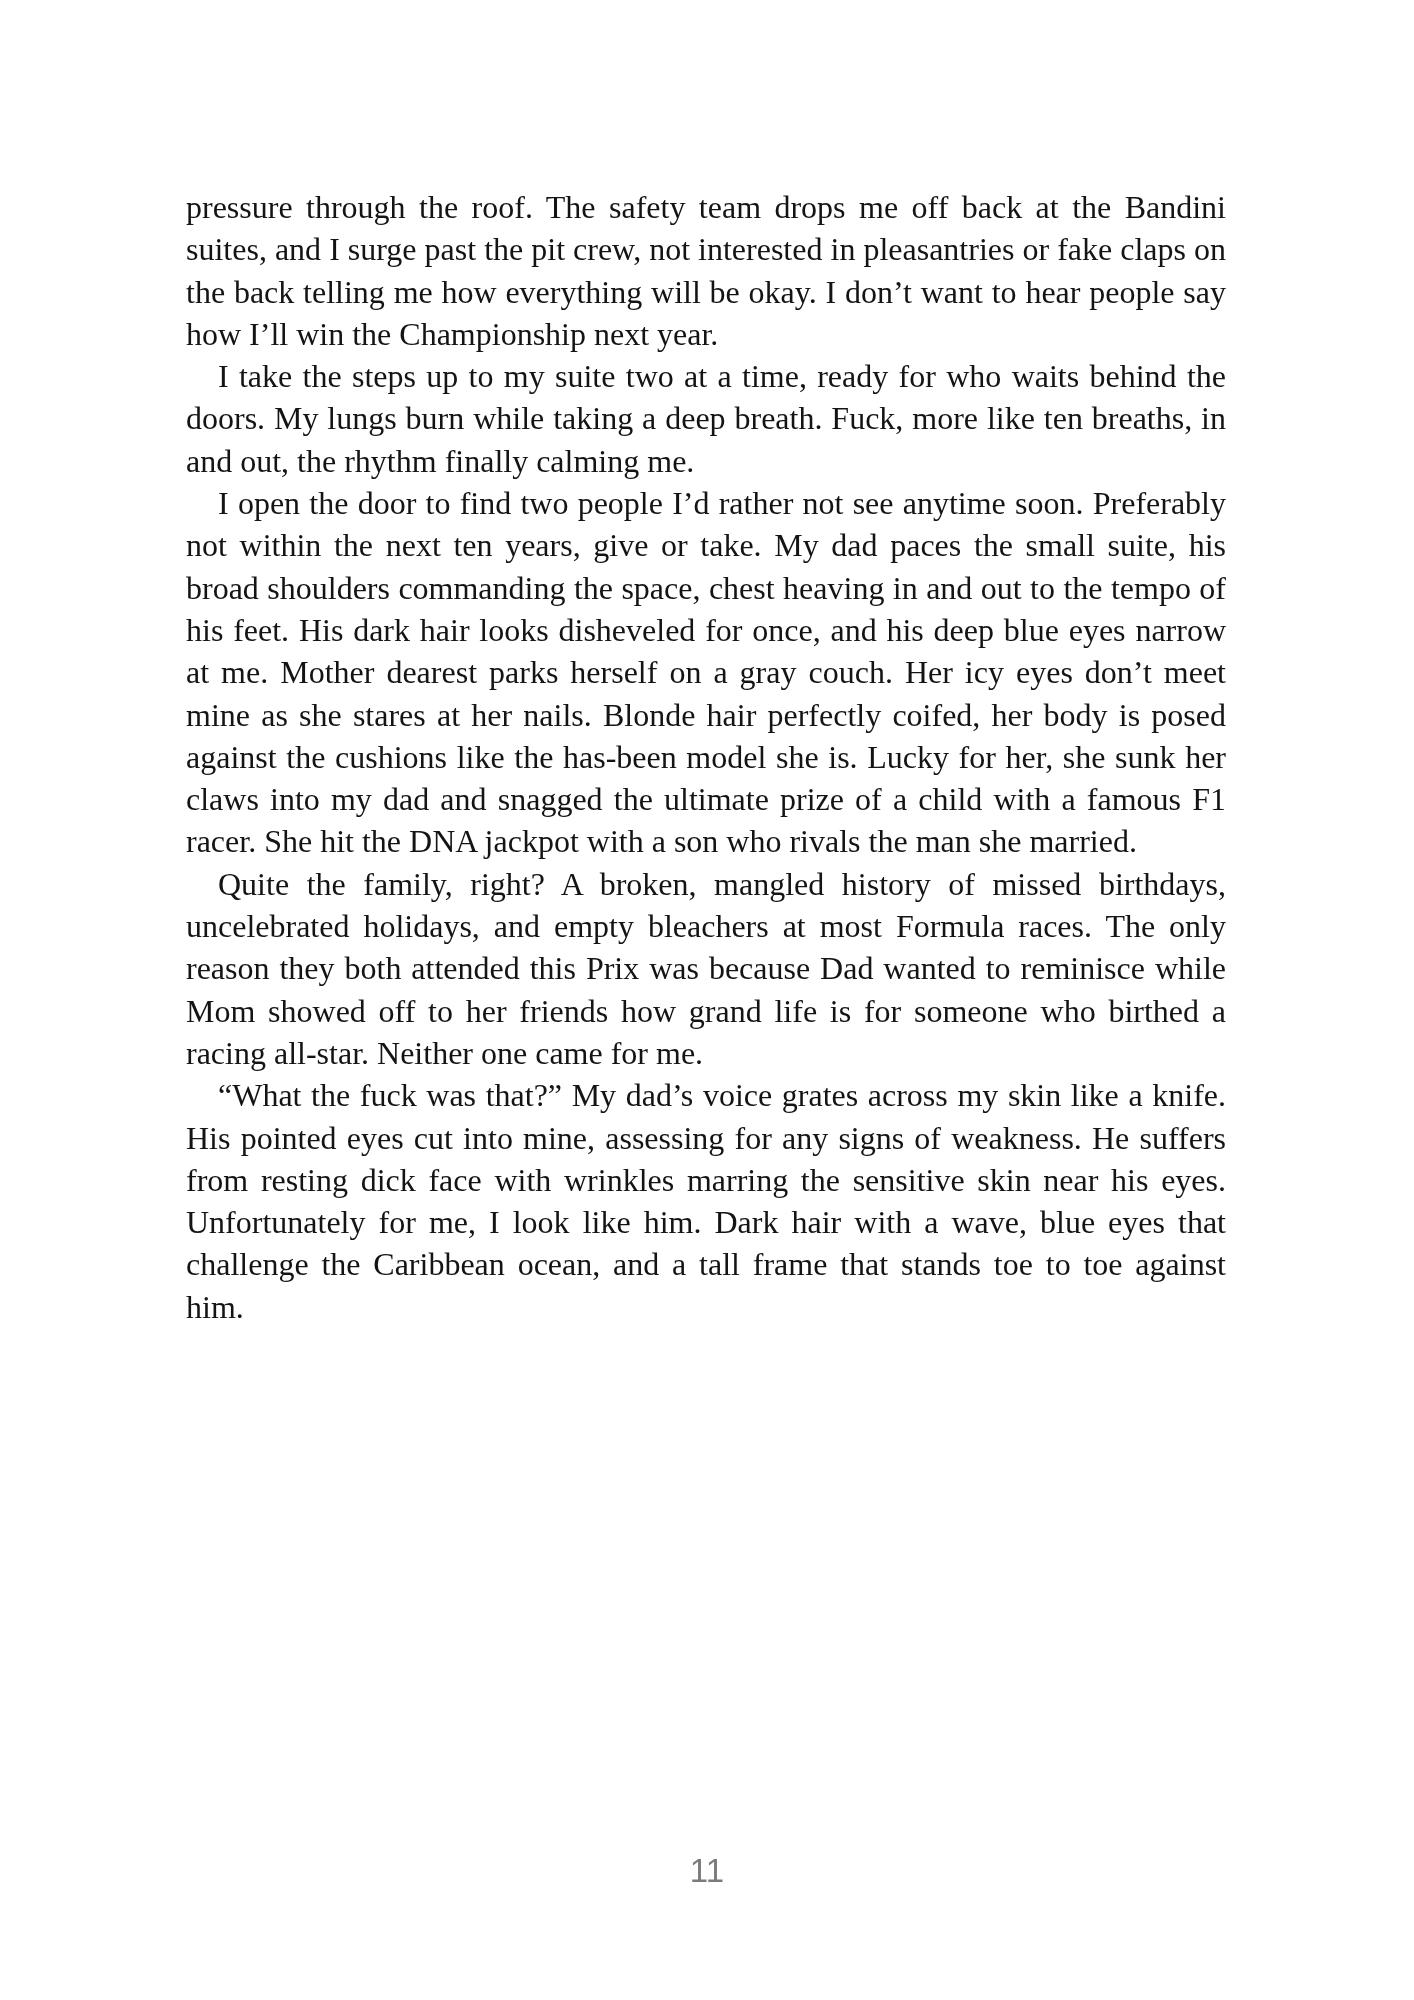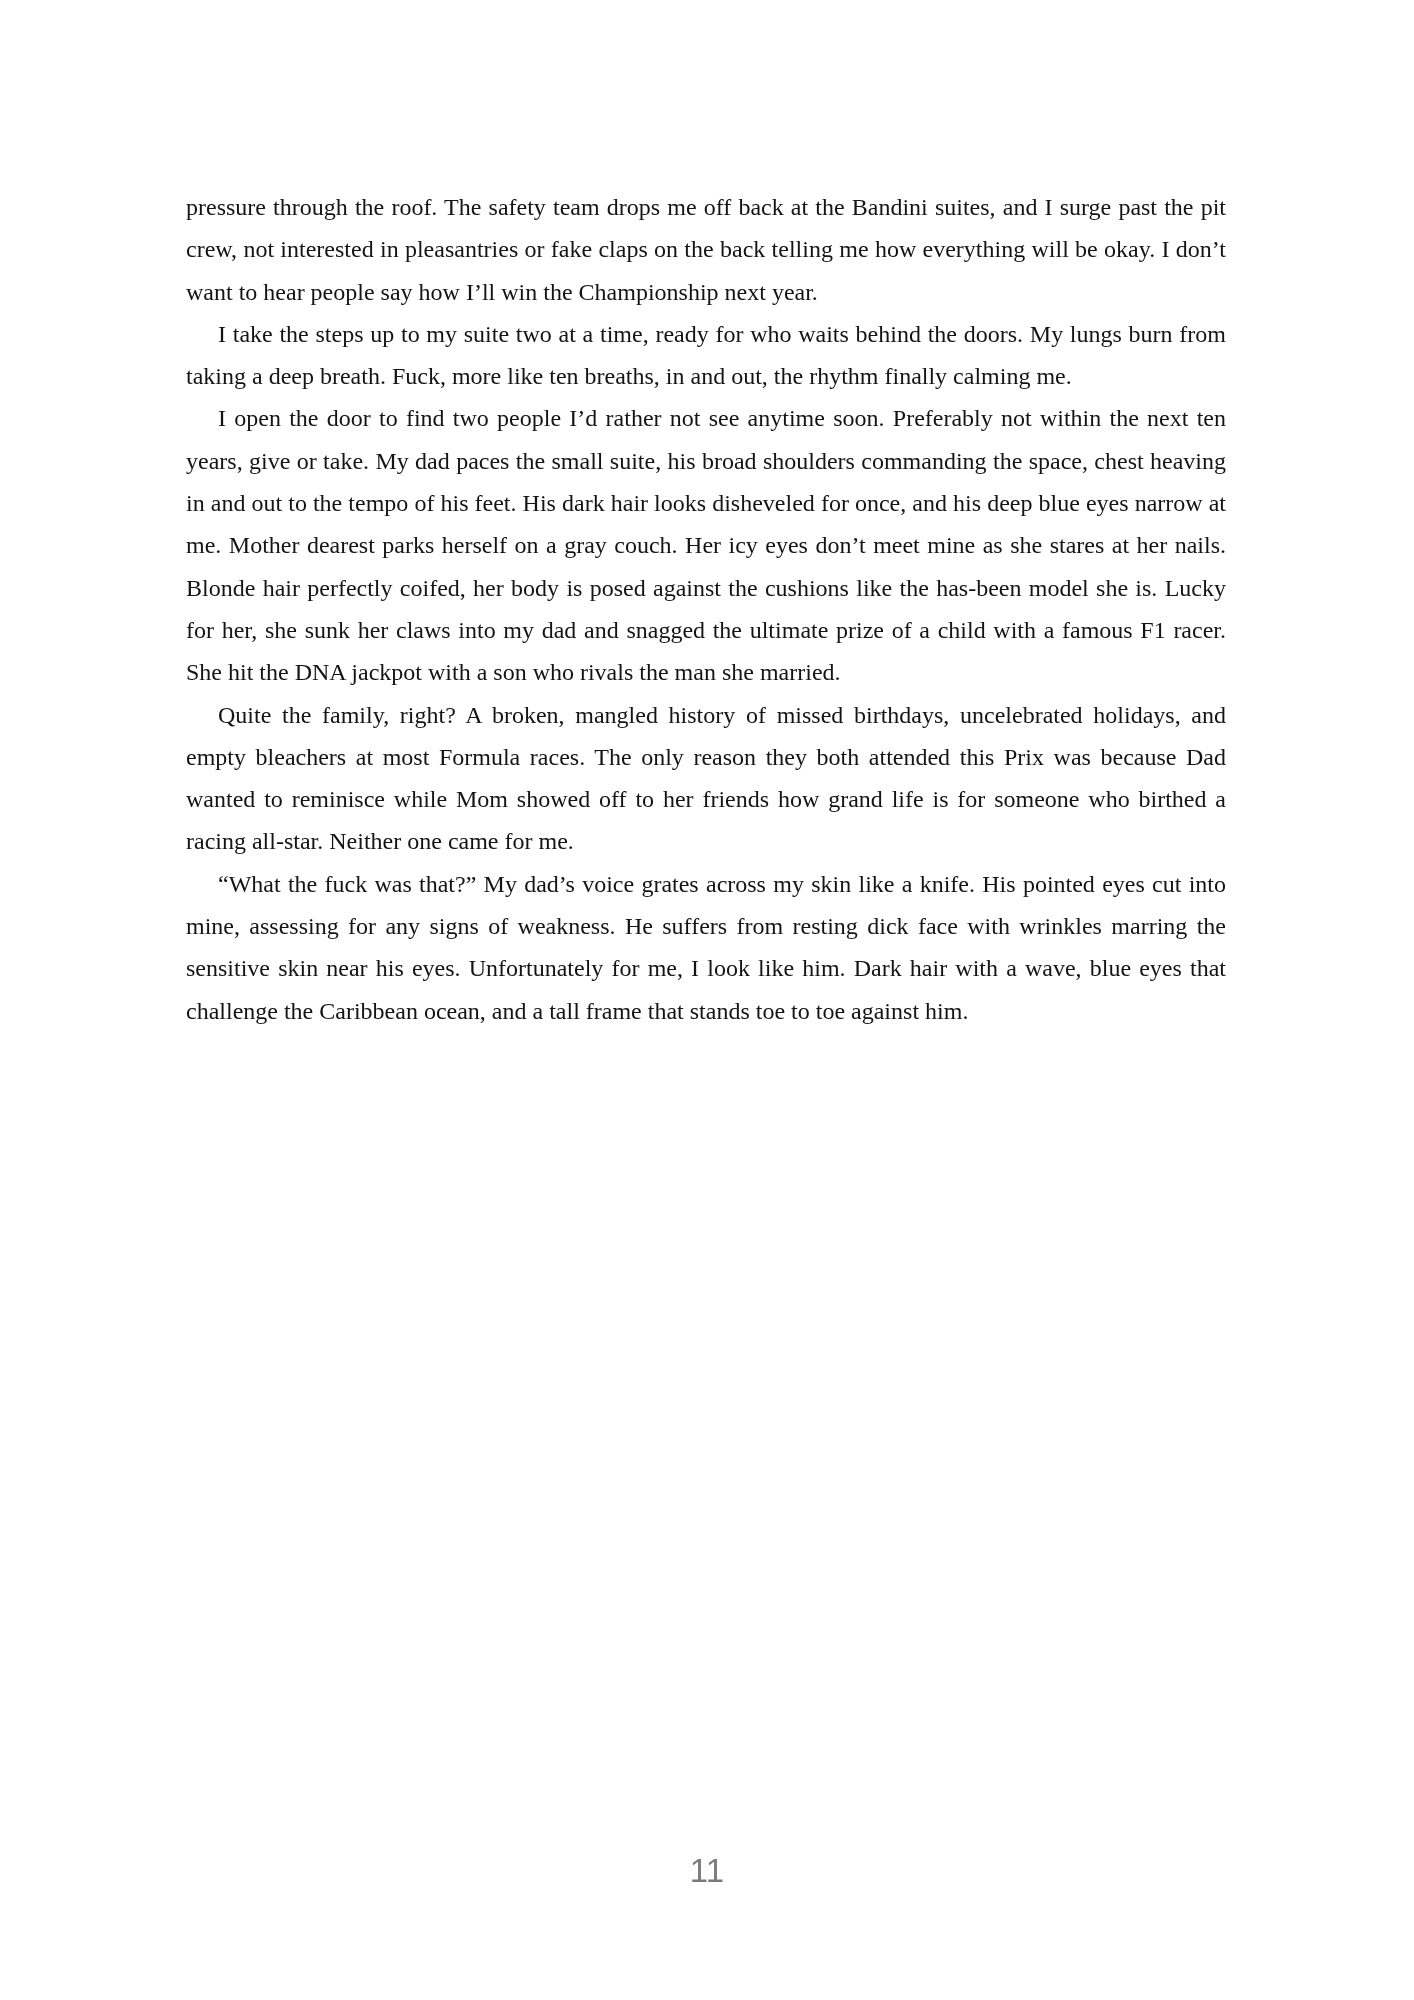--- a/index.html
+++ b/index.html
@@ -17,21 +17,21 @@
   .text-block {
     position: absolute;
     left: 186px;
     top: 186px;
     width: 1040px;
   }
   .text-block p {
     margin: 0;
     padding: 0;
     font-family: "Liberation Serif", serif;
-    font-size: 24px;
+    font-size: 32px;
     line-height: 42.3px;
     color: #141414;
     text-align: justify;
     text-justify: inter-word;
     hyphens: none;
   }
   .text-block p.indent {
     text-indent: 32px;
   }
   .text-block p .italic {
@@ -47,19 +47,19 @@
     font-size: 33px;
     color: #7b7b7b;
   }
 </style>
 </head>
 <body>
 
 <div class="page">
   <div class="text-block">
     <p>pressure through the roof. The safety team drops me off back at the Bandini suites, and I surge past the pit crew, not interested in pleasantries or fake claps on the back telling me how everything will be okay. I don’t want to hear people say how I’ll win the Championship next year.</p>
-    <p class="indent">I take the steps up to my suite two at a time, ready for who waits behind the doors. My lungs burn from taking a deep breath. Fuck, more like ten breaths, in and out, the rhythm finally calming me.</p>
+    <p class="indent">I take the steps up to my suite two at a time, ready for who waits behind the doors. My lungs burn while taking a deep breath. Fuck, more like ten breaths, in and out, the rhythm finally calming me.</p>
     <p class="indent">I open the door to find two people I’d rather not see anytime soon. Preferably not within the next ten years, give or take. My dad paces the small suite, his broad shoulders commanding the space, chest heaving in and out to the tempo of his feet. His dark hair looks disheveled for once, and his deep blue eyes narrow at me. Mother dearest parks herself on a gray couch. Her icy eyes don’t meet mine as she stares at her nails. Blonde hair perfectly coifed, her body is posed against the cushions like the has-been model she is. Lucky for her, she sunk her claws into my dad and snagged the ultimate prize of a child with a famous F1 racer. She hit the DNA jackpot with a son who rivals the man she married.</p>
     <p class="indent">Quite the family, right? A broken, mangled history of missed birthdays, uncelebrated holidays, and empty bleachers at most Formula races. The only reason they both attended this Prix was because Dad wanted to reminisce while Mom showed off to her friends how grand life is for someone who birthed a racing all-star. Neither one came for me.</p>
     <p class="indent">“What the fuck was that?” My dad’s voice grates across my skin like a knife. His pointed eyes cut into mine, assessing for any signs of weakness. He suffers from resting dick face with wrinkles marring the sensitive skin near his eyes. Unfortunately for me, I look like him. Dark hair with a wave, blue eyes that challenge the Caribbean ocean, and a tall frame that stands toe to toe against him.</p>
   </div>
   <div class="page-number">11</div>
 </div>
 
 </body></html>

